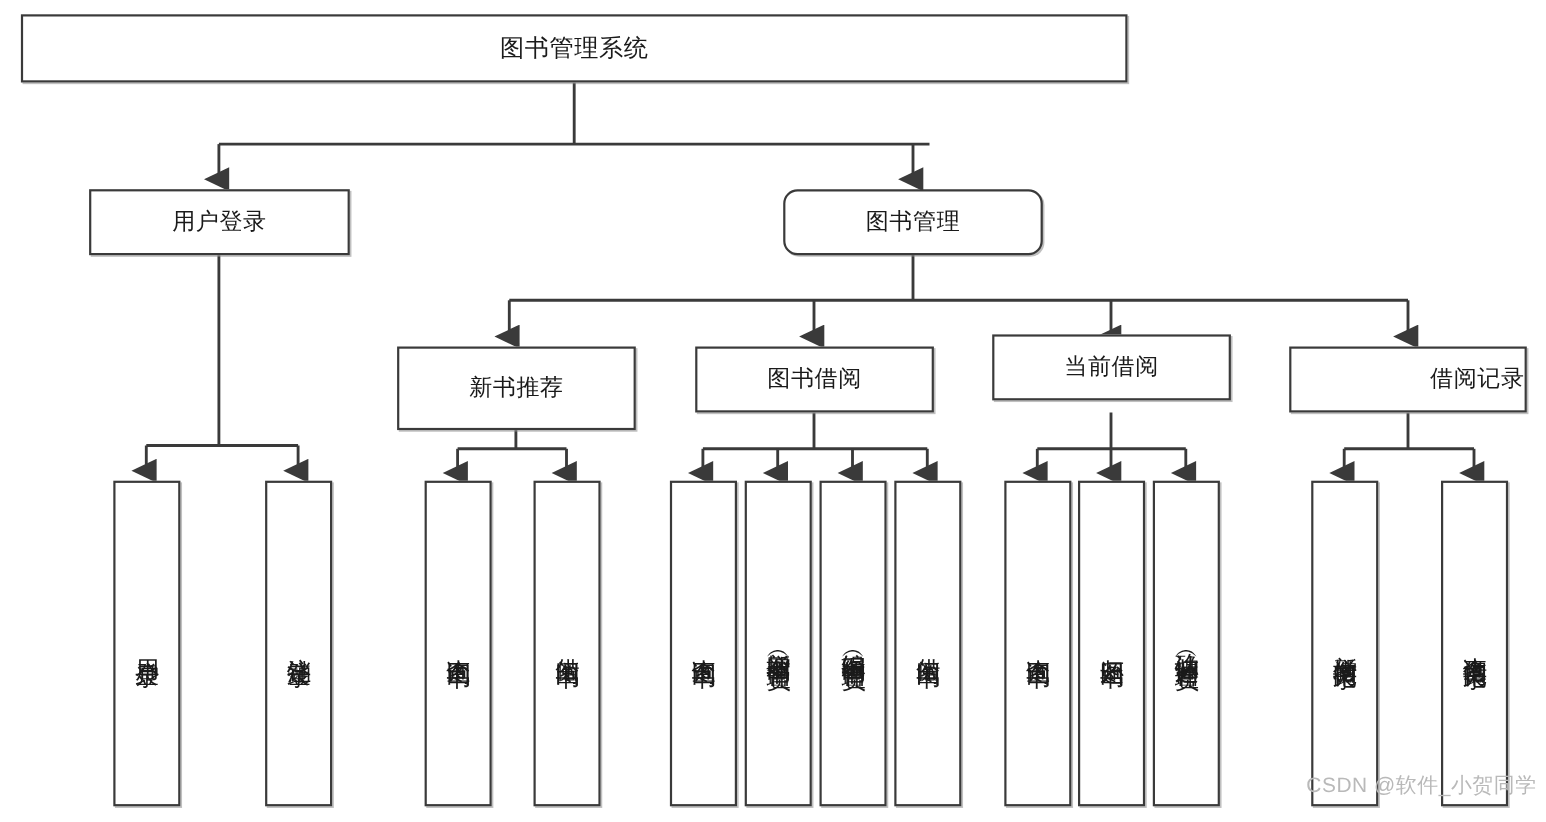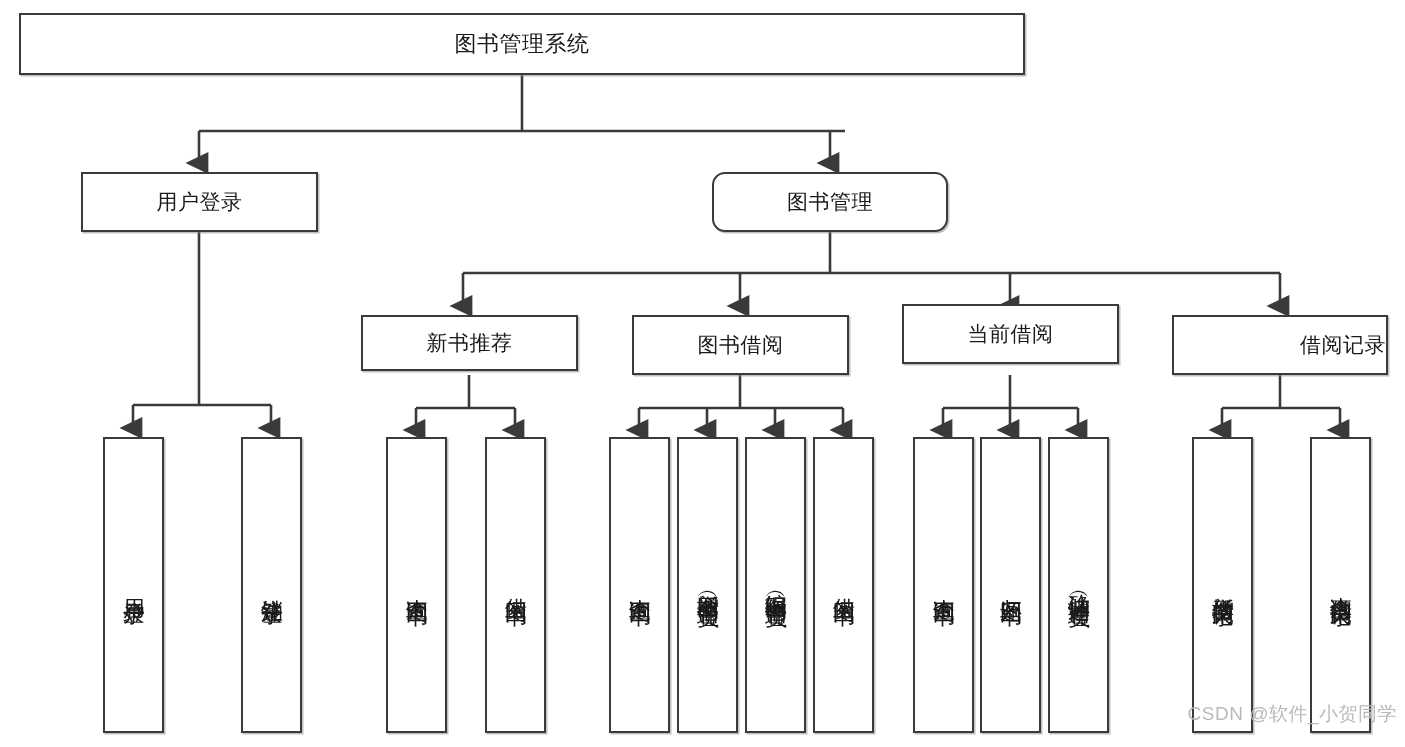--- a/index.html
+++ b/index.html
@@ -129,21 +129,21 @@
     <span class="label">图书管理系统</span>
   </div>
 
   <div class="node lvl2" style="left:81px; top:172px; width:237px; height:60px;">
     <span class="label">用户登录</span>
   </div>
   <div class="node lvl2" style="left:712px; top:172px; width:236px; height:60px;border-radius:13px;">
     <span class="label">图书管理</span>
   </div>
 
-  <div class="node lvl3" style="left:361px; top:315px; width:217px; height:56px;">
+  <div class="node lvl3" style="left:361px; top:315px; width:217px; height:76px;">
     <span class="label">新书推荐</span>
   </div>
   <div class="node lvl3" style="left:632px; top:315px; width:217px; height:60px;">
     <span class="label">图书借阅</span>
   </div>
   <div class="node lvl3" style="left:902px; top:304px; width:217px; height:60px;">
     <span class="label">当前借阅</span>
   </div>
   <div class="node lvl3" style="left:1172px; top:315px; width:216px; height:60px;justify-content:flex-end;">
     <span class="label">借阅记录</span>

